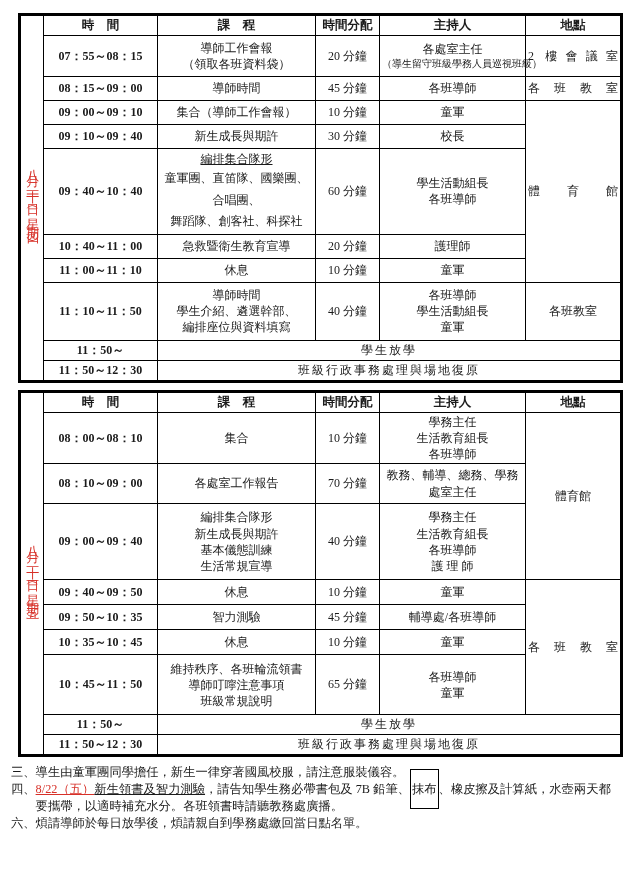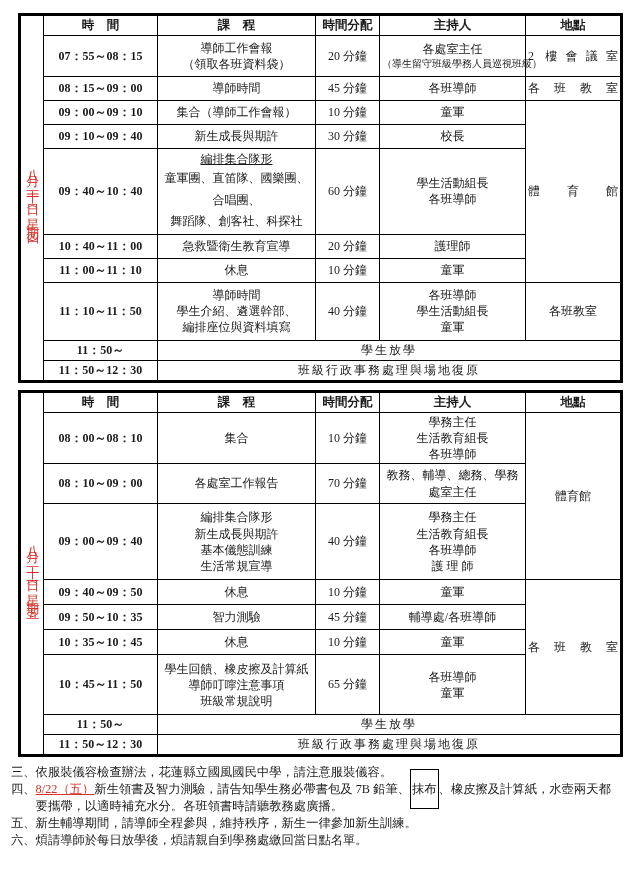--- a/index.html
+++ b/index.html
@@ -31,21 +31,21 @@
   .course-title { text-decoration:underline; line-height:1.5; }
   .course-detail { font-size:12px; line-height:1.8; }
   .spread { text-align:justify; text-align-last:justify; padding:0 5px; }
   .footer-text { letter-spacing:2px; }
 
   .notes { margin:7px 2px 0 3px; font-size:12.3px; line-height:16.8px; }
   .note { padding-left:2em; text-indent:-2em; }
   .note-sub { margin-left:2em; padding-left:0; text-indent:0; }
   .red { color:var(--red); }
   .red-u { color:var(--red); text-decoration:underline; }
-  .black-u { }
+  .black-u { text-decoration:underline; }
   .boxed { border:1px solid var(--line); padding:12px 1px; }
 </style>
 </head>
 <body>
 
 <div class="page">
 
 
   <table class="sched">
     <colgroup>
@@ -219,21 +219,21 @@
     </tr>
     <tr>
       <td class="time" style="height:25px">10：35～10：45</td>
       <td>休息</td>
       <td>10 分鐘</td>
       <td>童軍</td>
     </tr>
     <tr>
       <td class="time" style="height:60px">10：45～11：50</td>
       <td>
-            <div class="line">學生回饋、橡皮擦及計算紙</div>
+            <div class="line">維持秩序、各班輪流領書</div>
             <div class="line">導師叮嚀注意事項</div>
             <div class="line">班級常規說明</div>
           </td>
       <td>65 分鐘</td>
       <td>
             <div class="line">各班導師</div>
             <div class="line">童軍</div>
           </td>
     </tr>
     <tr>
@@ -241,21 +241,20 @@
       <td colspan="4" class="footer-text">學生放學</td>
     </tr>
     <tr>
       <td class="time" style="height:19px">11：50～12：30</td>
       <td colspan="4" class="footer-text">班級行政事務處理與場地復原</td>
     </tr>
   </tbody>
     </table>
 
   <div class="notes">
-    <div class="note">三、依服裝儀容檢查辦法，花蓮縣立國風國民中學，請注意服裝儀容。</div>
+    <div class="note">三、導生由童軍團同學擔任，新生一律穿著國風校服，請注意服裝儀容。</div>
     <div class="note">
       <span>四、</span><span class="red-u">8/22（五）</span><span class="black-u">新生領書及智力測驗</span><span>，請告知學生務必帶書包及 7B 鉛筆、</span><span class="boxed">抹布</span><span>、橡皮擦及計算紙，水壺兩天都要攜帶，以適時補充水分。各班領書時請聽教務處廣播。</span>
     </div>
-    <div class="note">五、新生輔導期間，請導師全程參與，維持秩序，新生一律參加新生訓練。</div>
     <div class="note">六、煩請導師於每日放學後，煩請親自到學務處繳回當日點名單。</div>
   </div>
 
 </div>
 
 </body></html>

